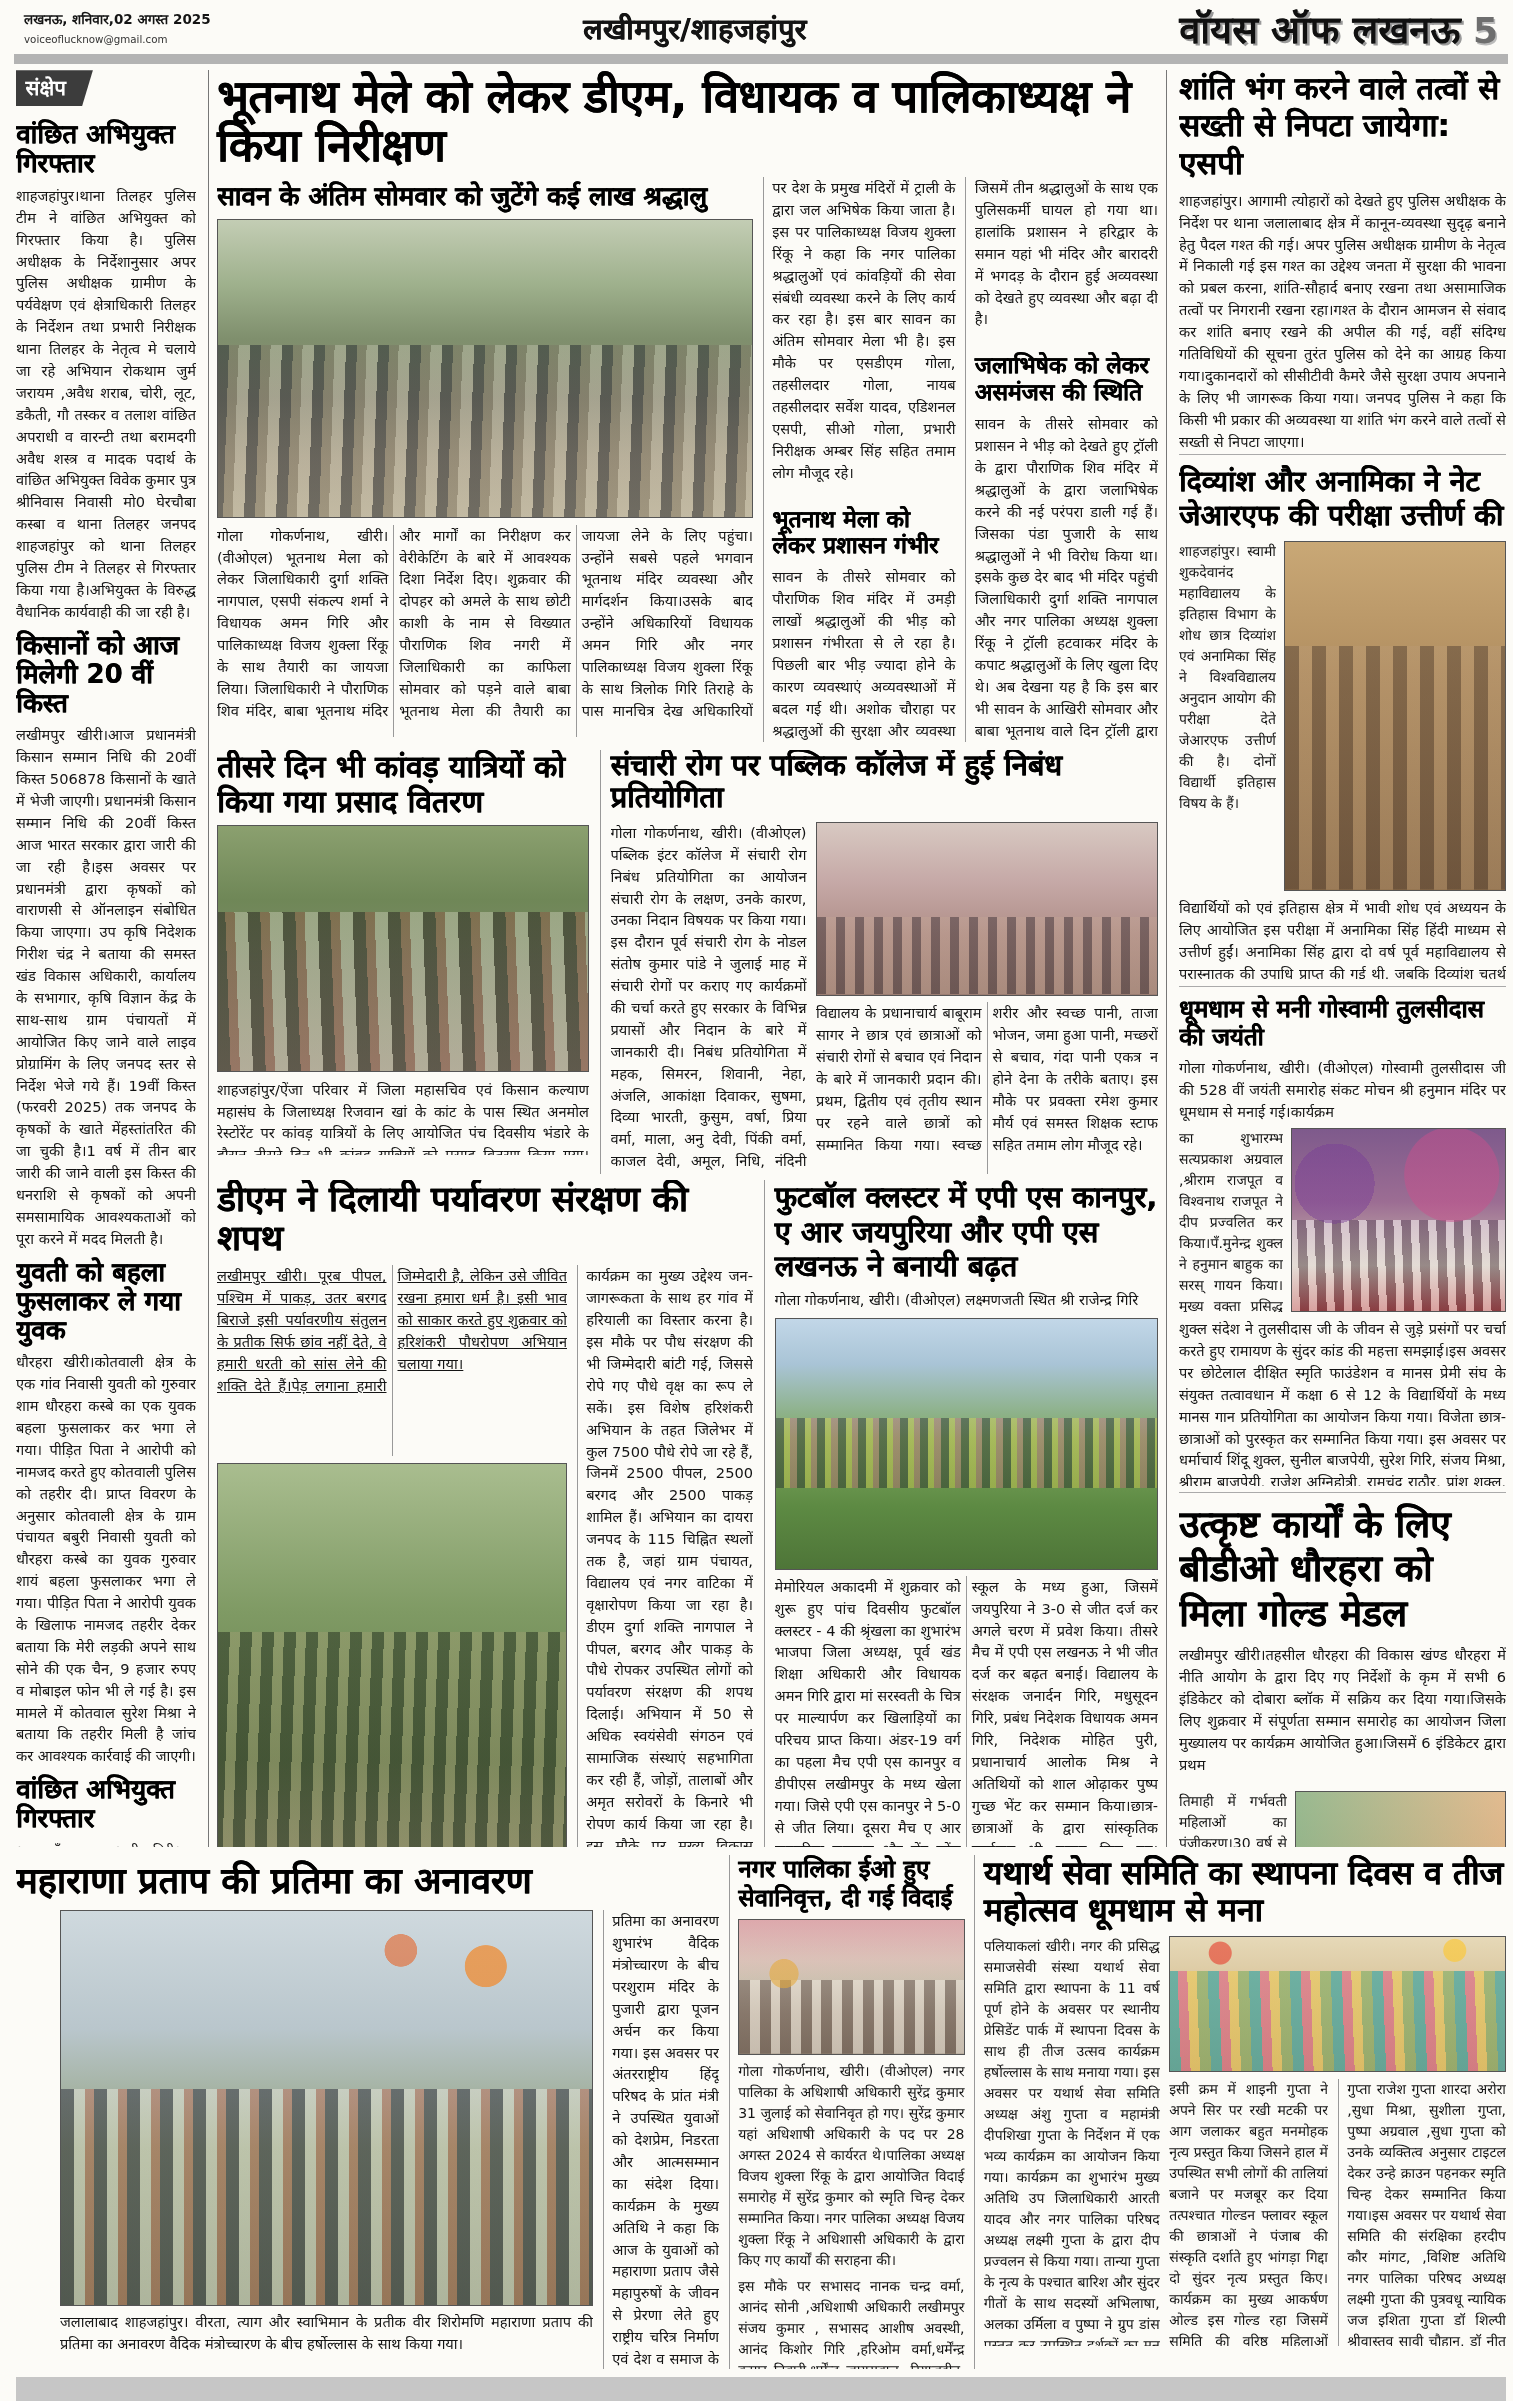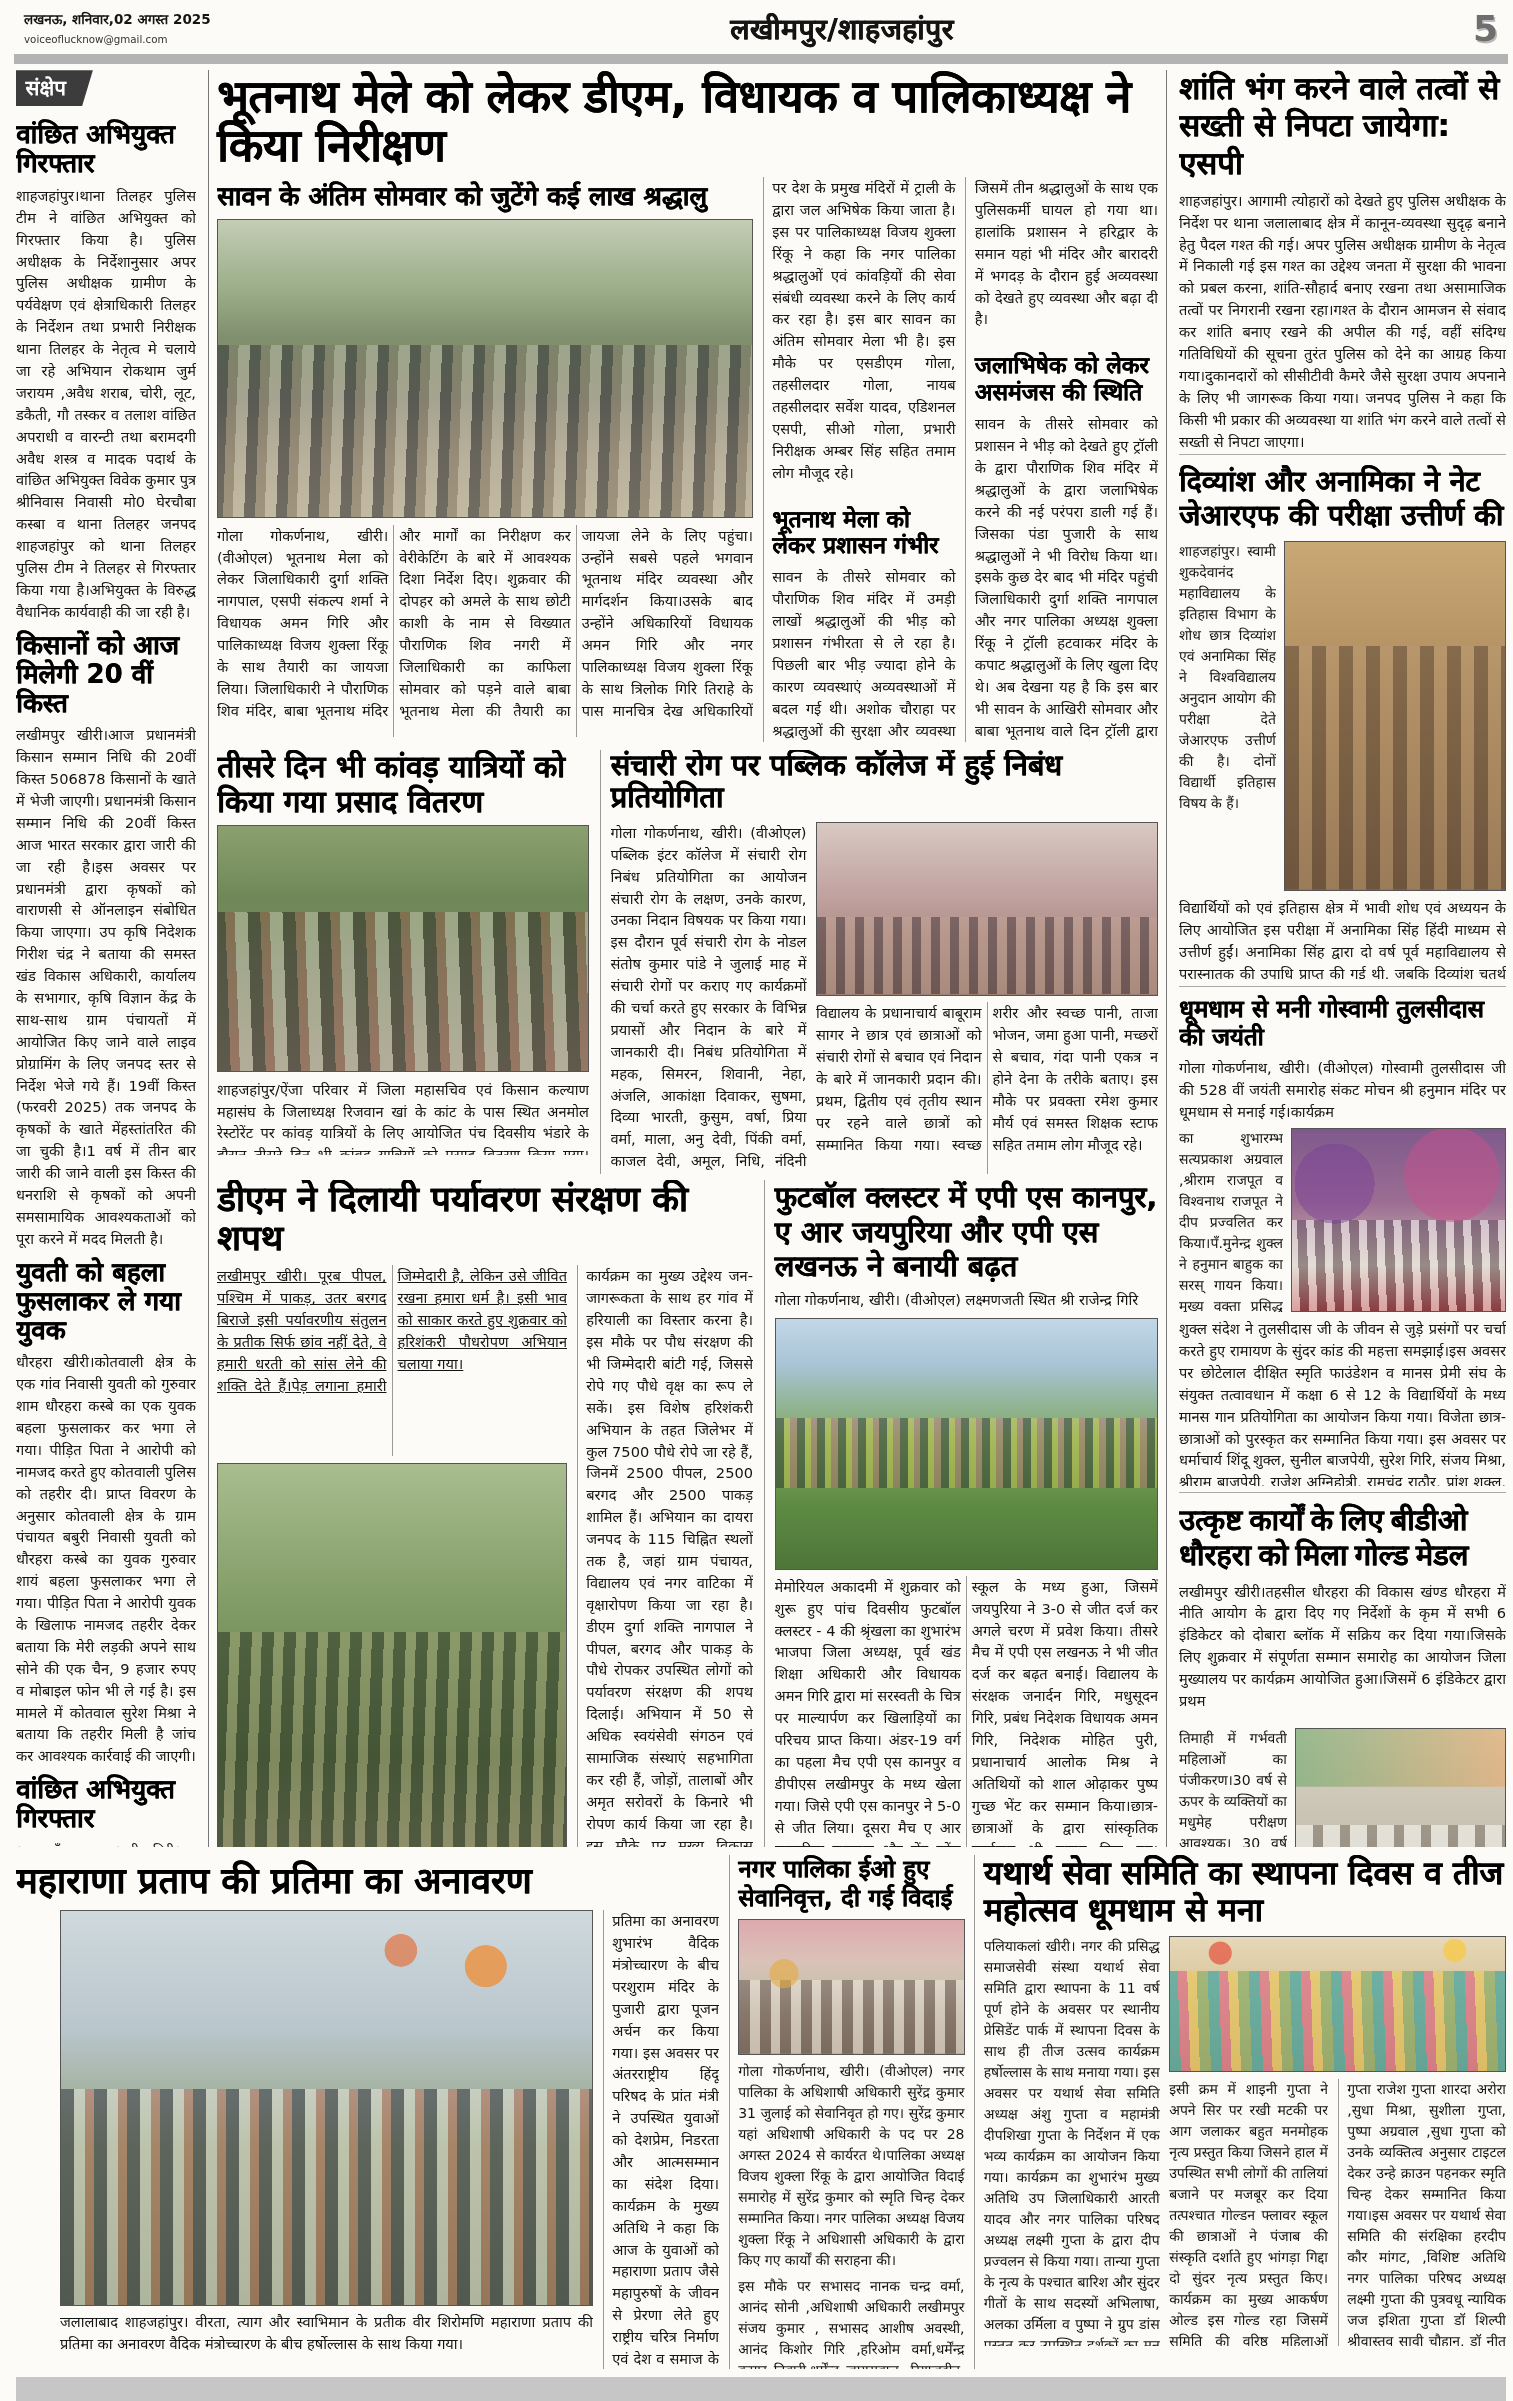--- a/index.html
+++ b/index.html
@@ -110,21 +110,21 @@
   .tulsidas h2 { font-size:24px; line-height:1.15; margin:3.2px 0 6.3px; }
   .t-row { display:flex; gap:8px; height:184px; overflow:hidden; margin:4.7px 0 6.3px; }
   .t-col { width:104px; flex:none; overflow:hidden; }
   .ph-temple { height:100%; flex:1;
     background:
       radial-gradient(circle at 75% 25%, rgba(200,80,140,.5) 0 47px, transparent 48px),
       radial-gradient(circle at 20% 30%, rgba(120,60,150,.45) 0 40px, transparent 40px),
       repeating-linear-gradient(88deg, rgba(255,255,255,.5) 0 8px, rgba(60,50,70,.35) 8px 17.4px) 0 100%/100% 50% no-repeat,
       linear-gradient(180deg,#7e5a8c 0%,#9c6d93 40%,#c9b9ab 75%,#b4433f 100%); }
   .tul-below { height:168px; }
-  .goldmedal h2 { font-size:29px; line-height:1.2; margin:3.2px 0 8px;font-family:Liberation Serif, serif; }
+  .goldmedal h2 { font-size:37px; line-height:1.2; margin:3.2px 0 8px; }
   .g-lede { height:141px; margin-bottom:6.3px; }
   .g-row { display:flex; gap:8px; height:323px; overflow:hidden; }
   .g-col { width:108px; flex:none; overflow:hidden; }
   .ph-ceremony { height:100%; flex:1;
     background:
       linear-gradient(90deg, rgba(90,160,90,.5), rgba(240,150,60,.4)) 0 0/100% 18% no-repeat,
       repeating-linear-gradient(90deg, rgba(245,245,240,.6) 0 17.4px, rgba(80,70,60,.35) 17.4px 27px) 0 100%/100% 70% no-repeat,
       linear-gradient(180deg,#d9d4c8 0%,#c9c2b2 30%,#a9a193 70%,#958d7f 100%); }
 
   
@@ -169,20 +169,21 @@
 
 <div class="page">
 
   <div class="masthead-bar">
     <div class="date-block">
       <div class="date-line">लखनऊ, शनिवार,02 अगस्त 2025</div>
       <div class="email-line">voiceoflucknow@gmail.com</div>
     </div>
     <div class="section-title">लखीमपुर/शाहजहांपुर</div>
     <div class="mast-right">
+      <div class="mast-name">वॉयस ऑफ लखनऊ</div>
       <div class="page-num">5</div>
     </div>
   </div>
   <div class="gray-bar"></div>
 
   <div class="content">
 
     <aside class="sidebar">
       <div class="kicker">संक्षेप</div>
 

